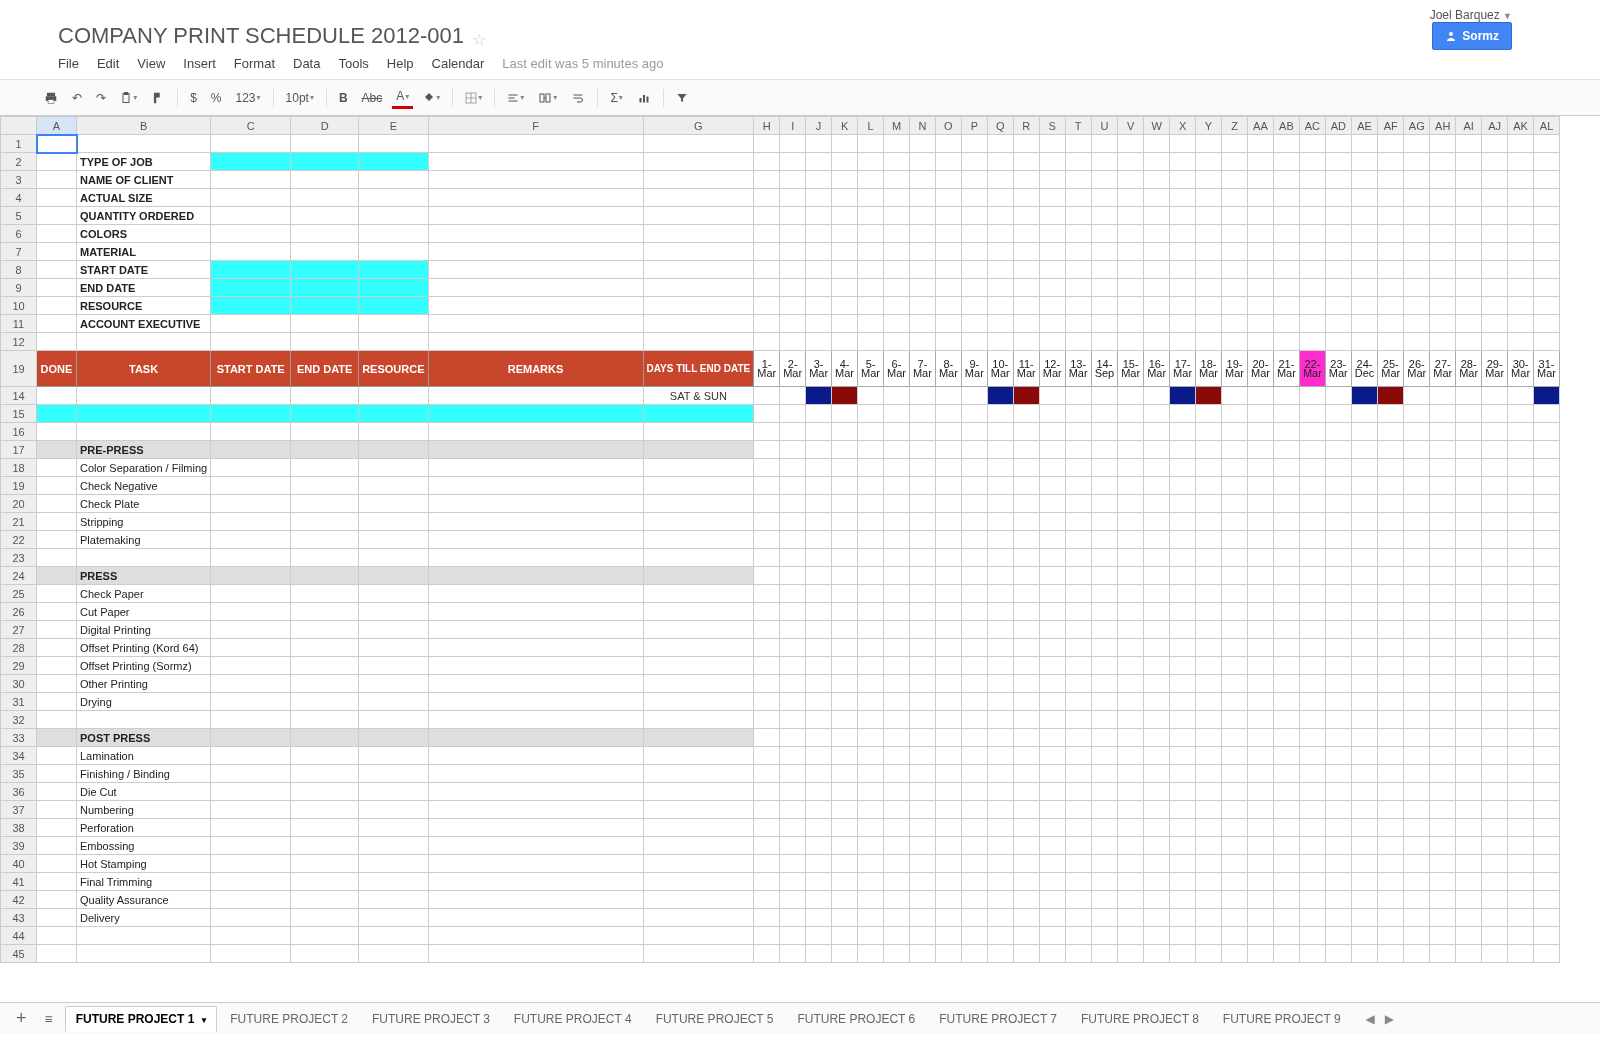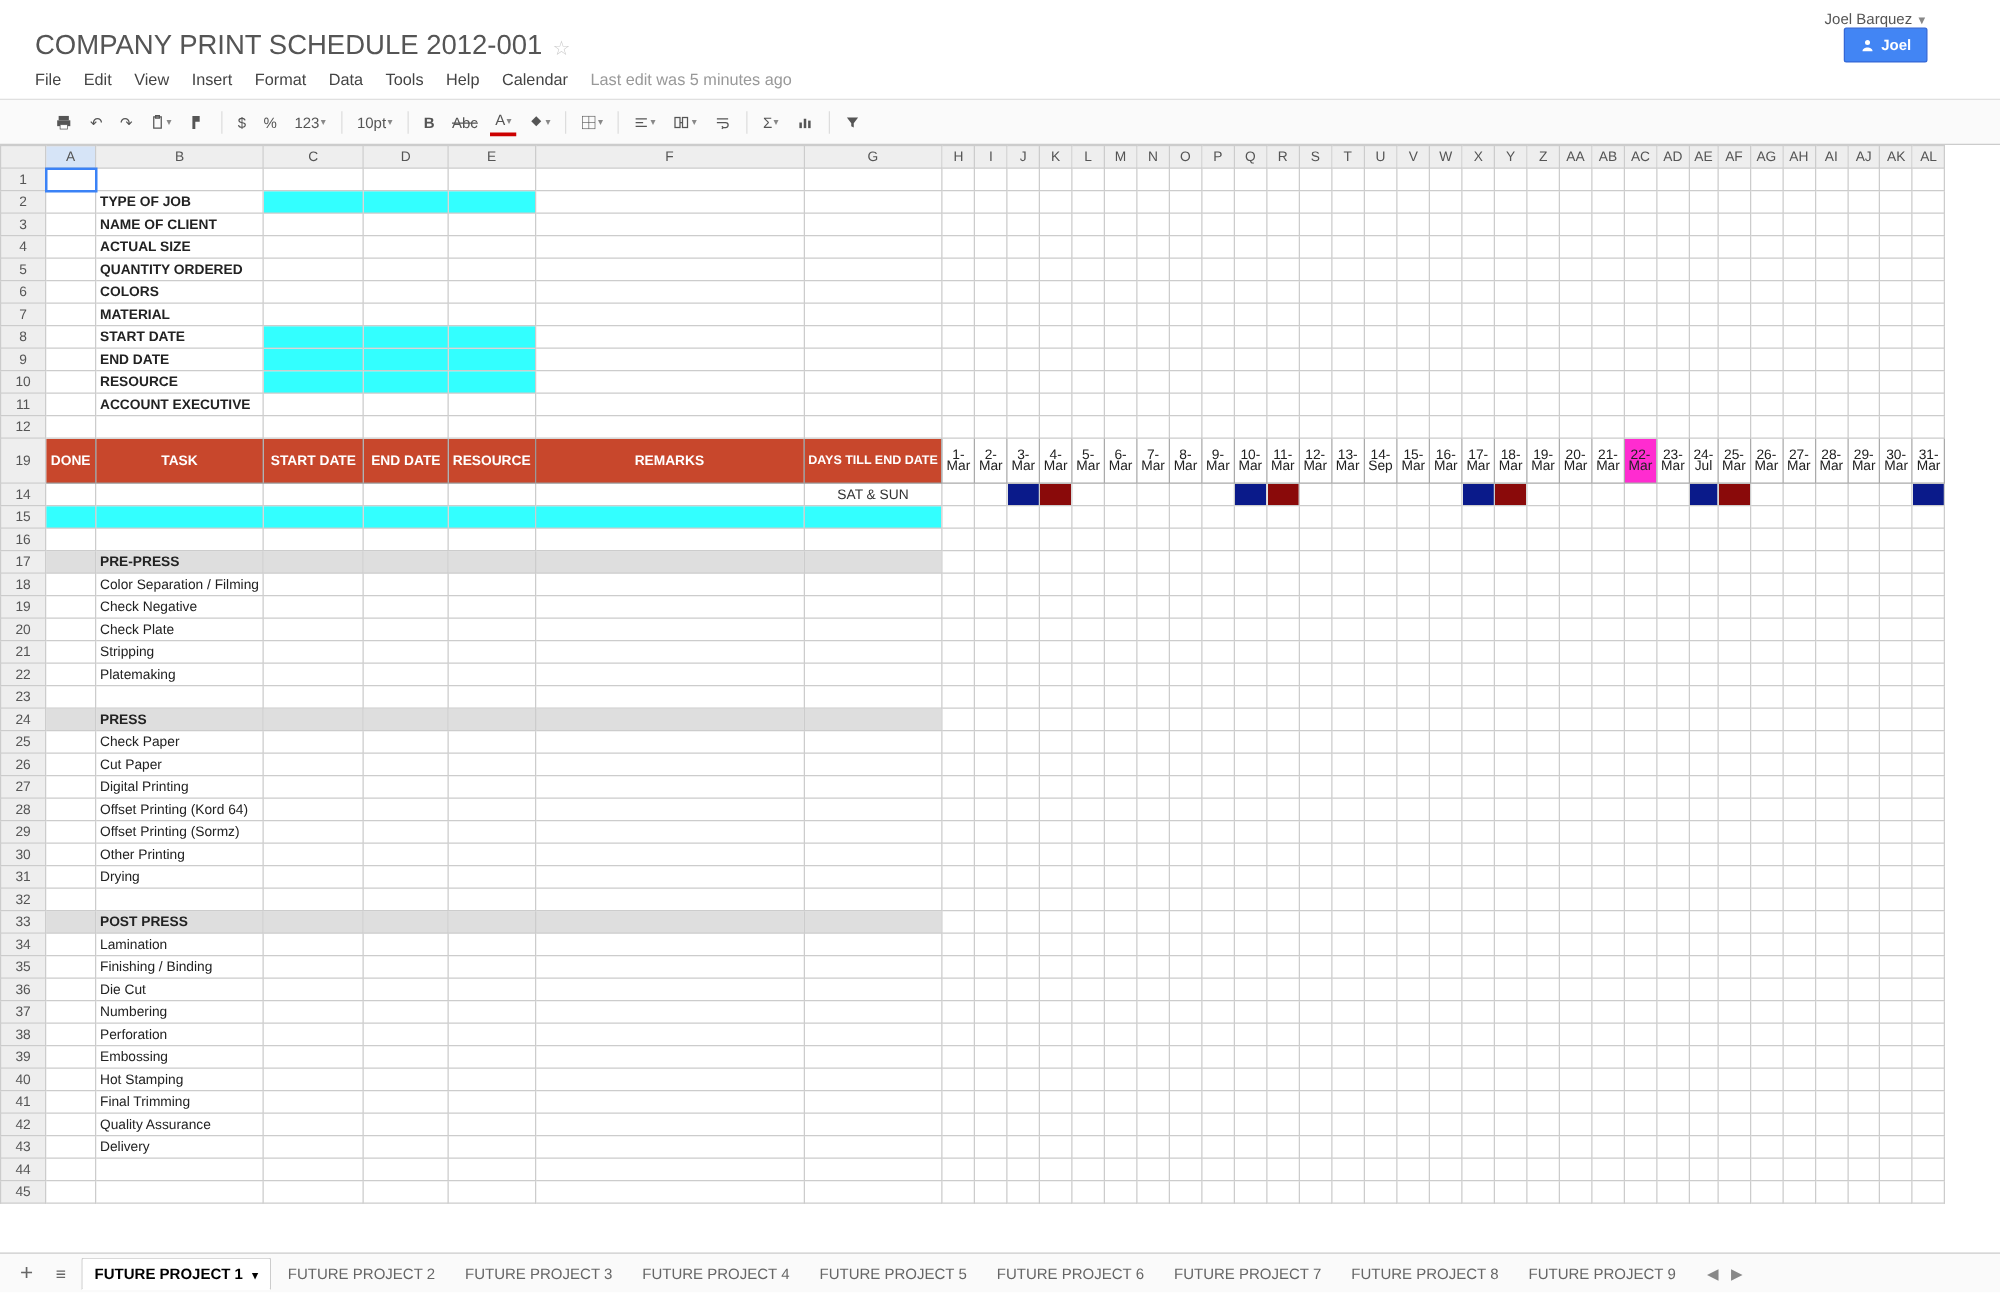--- a/index.html
+++ b/index.html
@@ -1,17 +1,17 @@
 <!DOCTYPE html>
 <html><head>
 <meta charset="utf-8">
 <style>
 * { box-sizing: border-box; margin: 0; padding: 0; }
 body { font-family: Arial, sans-serif; font-size: 13px; background: #fff; color: #222; overflow: hidden; }
-.header { padding: 8px 28px 0; }
+.header { padding: 8px 58px 0; }
 .user-row { text-align: right; font-size: 12px; color: #555; padding-right: 30px; }
 .user-row .caret { font-size: 9px; color: #888; }
 .title-row { display: flex; align-items: center; justify-content: space-between; }
 .title-left { display: flex; align-items: flex-end; gap: 8px; }
 .doc-title { font-size: 22px; color: #555; font-weight: normal; }
 .star { color: #ccc; font-size: 16px; cursor: pointer; }
 .share-btn { background: #4285f4; color: #fff; border: 1px solid #3367d6; border-radius: 2px; padding: 6px 12px; font-size: 12px; font-weight: bold; display: flex; align-items: center; gap: 5px; cursor: pointer; margin-right: 30px; }
 .menubar { display: flex; align-items: center; gap: 18px; padding: 6px 0 8px; font-size: 13px; color: #444; }
 .menubar span { cursor: pointer; }
 .last-edit { color: #999; }
@@ -56,21 +56,21 @@
   <div class="title-row">
     <div class="title-left">
       <h1 class="doc-title">COMPANY PRINT SCHEDULE 2012-001</h1>
       <span class="star">☆</span>
     </div>
     <button class="share-btn">
       <svg width="12" height="12" viewBox="0 0 24 24" fill="#fff">
           <circle cx="12" cy="8" r="4"></circle>
           <path d="M4 22c0-4 4-6 8-6s8 2 8 6"></path>
         </svg>
-      <span>Joel</span>
+      <span>Sormz</span>
     </button>
   </div>
   <div class="menubar">
     <span>File</span>
     <span>Edit</span>
     <span>View</span>
     <span>Insert</span>
     <span>Format</span>
     <span>Data</span>
     <span>Tools</span>
@@ -762,21 +762,21 @@
 Mar</td>
           <td class="date-head" style="white-space:pre">20-
 Mar</td>
           <td class="date-head" style="white-space:pre">21-
 Mar</td>
           <td class="date-head pink-fill" style="white-space:pre">22-
 Mar</td>
           <td class="date-head" style="white-space:pre">23-
 Mar</td>
           <td class="date-head" style="white-space:pre">24-
-Jul</td>
+Dec</td>
           <td class="date-head" style="white-space:pre">25-
 Mar</td>
           <td class="date-head" style="white-space:pre">26-
 Mar</td>
           <td class="date-head" style="white-space:pre">27-
 Mar</td>
           <td class="date-head" style="white-space:pre">28-
 Mar</td>
           <td class="date-head" style="white-space:pre">29-
 Mar</td>

